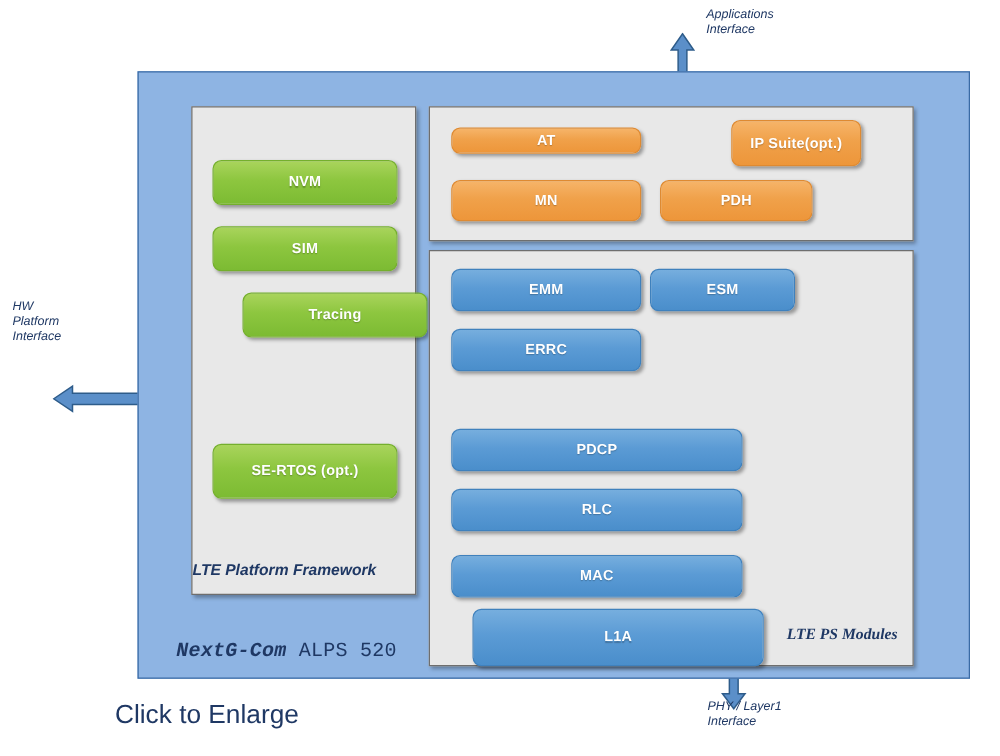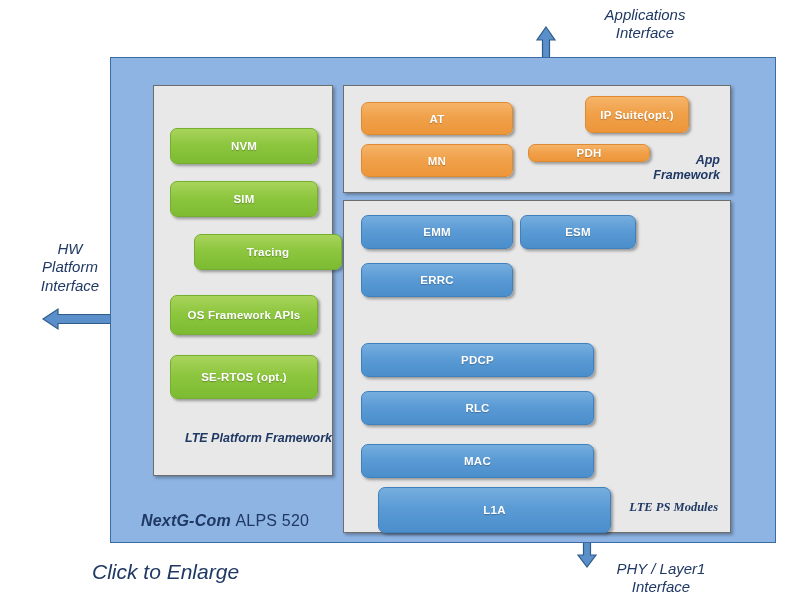--- a/index.html
+++ b/index.html
@@ -29,20 +29,21 @@
 
   #product-title {
     position: absolute;
     left: 30px;
     bottom: 12px;
     font-size: 16px;
     font-style: italic;
     color: #1F3864;
     white-space: nowrap;
     letter-spacing: .2px;
+    font-family: Liberation Mono, monospace;
   }
   #product-title b { font-weight: bold; }
   #product-title span.light { font-weight: normal; font-style: normal; }
 
   
   .panel {
     position: absolute;
     background: #E8E8E8;
     border: 1px solid #6E6E6E;
     box-sizing: border-box;
@@ -56,21 +57,21 @@
   .panel-label {
     position: absolute;
     font-size: 12.5px;
     font-style: italic;
     font-weight: bold;
     color: #1F3864;
     text-align: right;
     line-height: 1.25;
     white-space: pre-line;
   }
-  #label-platform { left: 0; right: 0; bottom: 28px; text-align: right; }
+  #label-platform { left: 0; right: 0; bottom: 10px; text-align: left; }
   #label-appfw    { right: 10px;  bottom: 8px; }
   #label-ps       { right: 12px;  bottom: 16px; font-family: Liberation Serif, serif; }
 
   
   .mod {
     position: absolute;
     border-radius: 7px;
     box-sizing: border-box;
     color: #ffffff;
     font-size: 11.5px;
@@ -92,41 +93,40 @@
     border: 1px solid #DE8A32;
   }
   .mod.blue {
     background: linear-gradient(to bottom, #76AEDE 0%, #5B9BD5 45%, #4A8ECB 100%);
     border: 1px solid #3F81BD;
   }
 
   
   .iface-label {
     position: absolute;
-    font-size: 15px;
+    font-size: 10px;
     font-style: italic;
     color: #1F3864;
     line-height: 1.22;
     white-space: pre-line;
-    text-align: center;
+    text-align: left;
   }
 
   .arrow {
     position: absolute;
     fill: #5B8FC9;
     stroke: #2E5C8A;
     stroke-width: 1.2;
   }
 
   #click-enlarge {
     position: absolute;
     left: 92px;
     top: 560px;
     font-size: 21px;
-    font-style: italic;
     color: #1F3864;
     white-space: nowrap;
   }
 
   
   #divider-connector {
     position: absolute;
     left: 330px;
     top: 283px;
     width: 9px;
@@ -155,37 +155,34 @@
 <div class="iface-label" id="label-phy" style="left:566px; top:560px; width:190px;">PHY / Layer1
 Interface</div>
 
 <div id="product-container">
 
   <div class="panel" id="panel-platform">
     <div class="panel-label" id="label-platform">LTE Platform Framework</div>
   <div class="mod green" style="left: 16px; top: 95px; width: 148px; height: 36px;">SIM</div>
       <div class="mod green" style="left: 16px; top: 42px; width: 148px; height: 36px;">NVM</div>
       <div class="mod green" style="left: 16px; top: 148px; width: 148px; height: 36px; margin-left: 24px;">Tracing</div>
-      <div class="mod green" style="left: 16px; top: 209px; width: 148px; height: 40px;">OS Framework APIs</div>
       <div class="mod green" style="left: 16px; top: 269px; width: 148px; height: 44px;">SE-RTOS (opt.)</div>
     </div>
 
   <svg id="divider-connector" viewBox="0 0 9 26">
     <rect x="0" y="0" width="9" height="7" fill="#4E7CB0" stroke="#2E5C8A" stroke-width="0.8"></rect>
     <rect x="0" y="10" width="9" height="5" fill="#4E7CB0" stroke="#2E5C8A" stroke-width="0.8"></rect>
     <rect x="0" y="18" width="9" height="8" fill="#2E5C8A"></rect>
   </svg>
 
   <div class="panel" id="panel-appfw">
-    <div class="panel-label" id="label-appfw">App
-Framework</div>
   <div class="mod orange" style="left: 241px; top: 10px; width: 104px; height: 37px;">IP Suite(opt.)</div>
-      <div class="mod orange" style="left: 17px; top: 16px; width: 152px; height: 33px;">AT</div>
+      <div class="mod orange" style="left: 17px; top: 16px; width: 152px; height: 21px;">AT</div>
       <div class="mod orange" style="left: 17px; top: 58px; width: 152px; height: 33px;">MN</div>
-      <div class="mod orange" style="left: 184px; top: 58px; width: 122px; height: 18px;">PDH</div>
+      <div class="mod orange" style="left: 184px; top: 58px; width: 122px; height: 33px;">PDH</div>
     </div>
 
   <div class="panel" id="panel-ps">
     <div class="panel-label" id="label-ps">LTE PS Modules</div>
   <div class="mod blue" style="left: 17px; top: 14px; width: 152px; height: 34px;">EMM</div>
       <div class="mod blue" style="left: 176px; top: 14px; width: 116px; height: 34px;">ESM</div>
       <div class="mod blue" style="left: 17px; top: 62px; width: 152px; height: 34px;">ERRC</div>
       <div class="mod blue" style="left: 17px; top: 142px; width: 233px; height: 34px;">PDCP</div>
       <div class="mod blue" style="left: 17px; top: 190px; width: 233px; height: 34px;">RLC</div>
       <div class="mod blue" style="left: 17px; top: 243px; width: 233px; height: 34px;">MAC</div>

